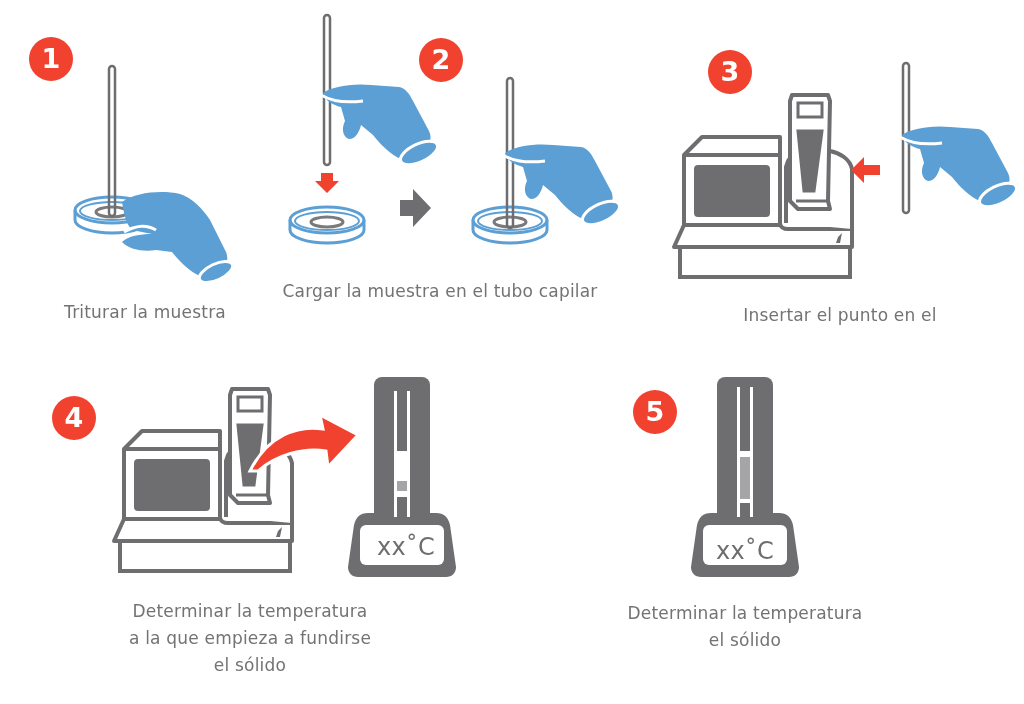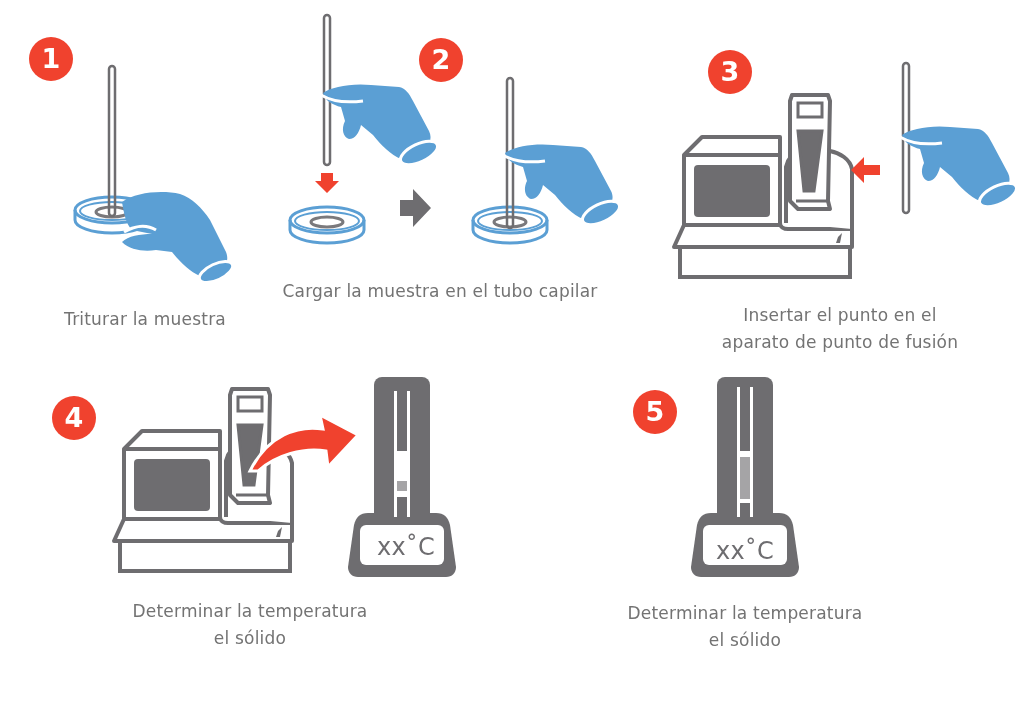--- a/index.html
+++ b/index.html
@@ -55,21 +55,21 @@
 <div class="badge" style="left:29px;top:37px;">1</div>
 <svg class="art" style="left:60px;top:60px;" width="180" height="230">
   <use href="#dish" x="52" y="150"></use>
   <use href="#tube" x="52" y="6"></use>
   <g transform="translate(62,130)">
     <path d="M0,12 C14,2 40,0 58,4 C70,8 80,18 88,30 L104,62 C108,72 102,80 94,82 L78,86 C68,82 58,72 50,62 L34,60 C22,62 8,60 0,52 C6,46 18,44 30,44 L10,40 C4,34 2,24 0,12 Z" fill="#5b9fd4"></path>
     <ellipse cx="94" cy="82" rx="18" ry="8" transform="rotate(-25 94 82)" fill="#5b9fd4" stroke="#fff" stroke-width="3"></ellipse>
     <path d="M2,42 C12,36 24,34 34,40" stroke="#fff" stroke-width="3" fill="none"></path>
   </g>
 </svg>
-<div class="caption" style="left:40px;top:306px;width:210px;">
+<div class="caption" style="left:40px;top:299px;width:210px;">
   <div>Triturar la muestra</div>
 </div>
 
 <div class="badge" style="left:419px;top:38px;">2</div>
 <svg class="art" style="left:285px;top:15px;" width="330" height="250">
   <use href="#tube" x="42" y="0"></use>
   <use href="#hand" x="36" y="68"></use>
   <path d="M36,158 L48,158 L48,166 L54,166 L42,178 L30,166 L36,166 Z" fill="#f0422e"></path>
   <use href="#dish" x="42" y="205"></use>
   <path d="M115,185 L128,185 L128,174 L146,193 L128,212 L128,201 L115,201 Z" fill="#6e6d70"></path>
@@ -83,38 +83,38 @@
 
 <div class="badge" style="left:708px;top:50px;">3</div>
 <svg class="art" style="left:680px;top:95px;" width="320" height="200">
   <use href="#apparatus" x="0" y="0"></use>
   <path d="M184,70 L200,70 L200,80 L184,80 L184,88 L171,75 L184,62 Z" fill="#f0422e"></path>
   <use href="#tube" x="226" y="-32"></use>
   <use href="#hand" x="220" y="30"></use>
 </svg>
 <div class="caption" style="left:680px;top:302px;width:320px;">
   <div>Insertar el punto en el</div>
-  <div>aparato de punto de fusión</div>
 </div>
 
 <div class="badge" style="left:52px;top:396px;">4</div>
 <svg class="art" style="left:118px;top:385px;" width="350" height="200">
   <use href="#apparatus" x="2" y="4"></use>
   <path d="M132,86 C150,50 180,40 205,44 L202,30 L240,50 L210,82 L208,66 C186,62 158,70 140,86 Z" fill="#f0422e" stroke="#fff" stroke-width="3"></path>
   <g transform="translate(256,-8)">
     <use href="#thermo"></use>
     <rect x="20" y="14" width="16" height="126" fill="#fff"></rect>
     <rect x="23" y="14" width="10" height="60" fill="#6e6d70"></rect>
     <rect x="23" y="104" width="10" height="10" fill="#a5a4a6"></rect>
     <rect x="23" y="120" width="10" height="20" fill="#6e6d70"></rect>
   </g>
 </svg>
 <div class="caption" style="left:364px;top:532px;width:84px;color:#6e6d70;font-size:24px;line-height:30px;">xx˚C</div>
 <div class="caption" style="left:90px;top:598px;width:320px;">
   <div>Determinar la temperatura</div>
+  <div>a la que empieza a fundirse</div>
   <div>el sólido</div>
 </div>
 
 <div class="badge" style="left:633px;top:390px;">5</div>
 <svg class="art" style="left:717px;top:377px;" width="100" height="210">
   <g>
     <use href="#thermo"></use>
     <rect x="20" y="10" width="16" height="130" fill="#fff"></rect>
     <rect x="23" y="10" width="10" height="64" fill="#6e6d70"></rect>
     <rect x="23" y="80" width="10" height="42" fill="#a5a4a6"></rect>

